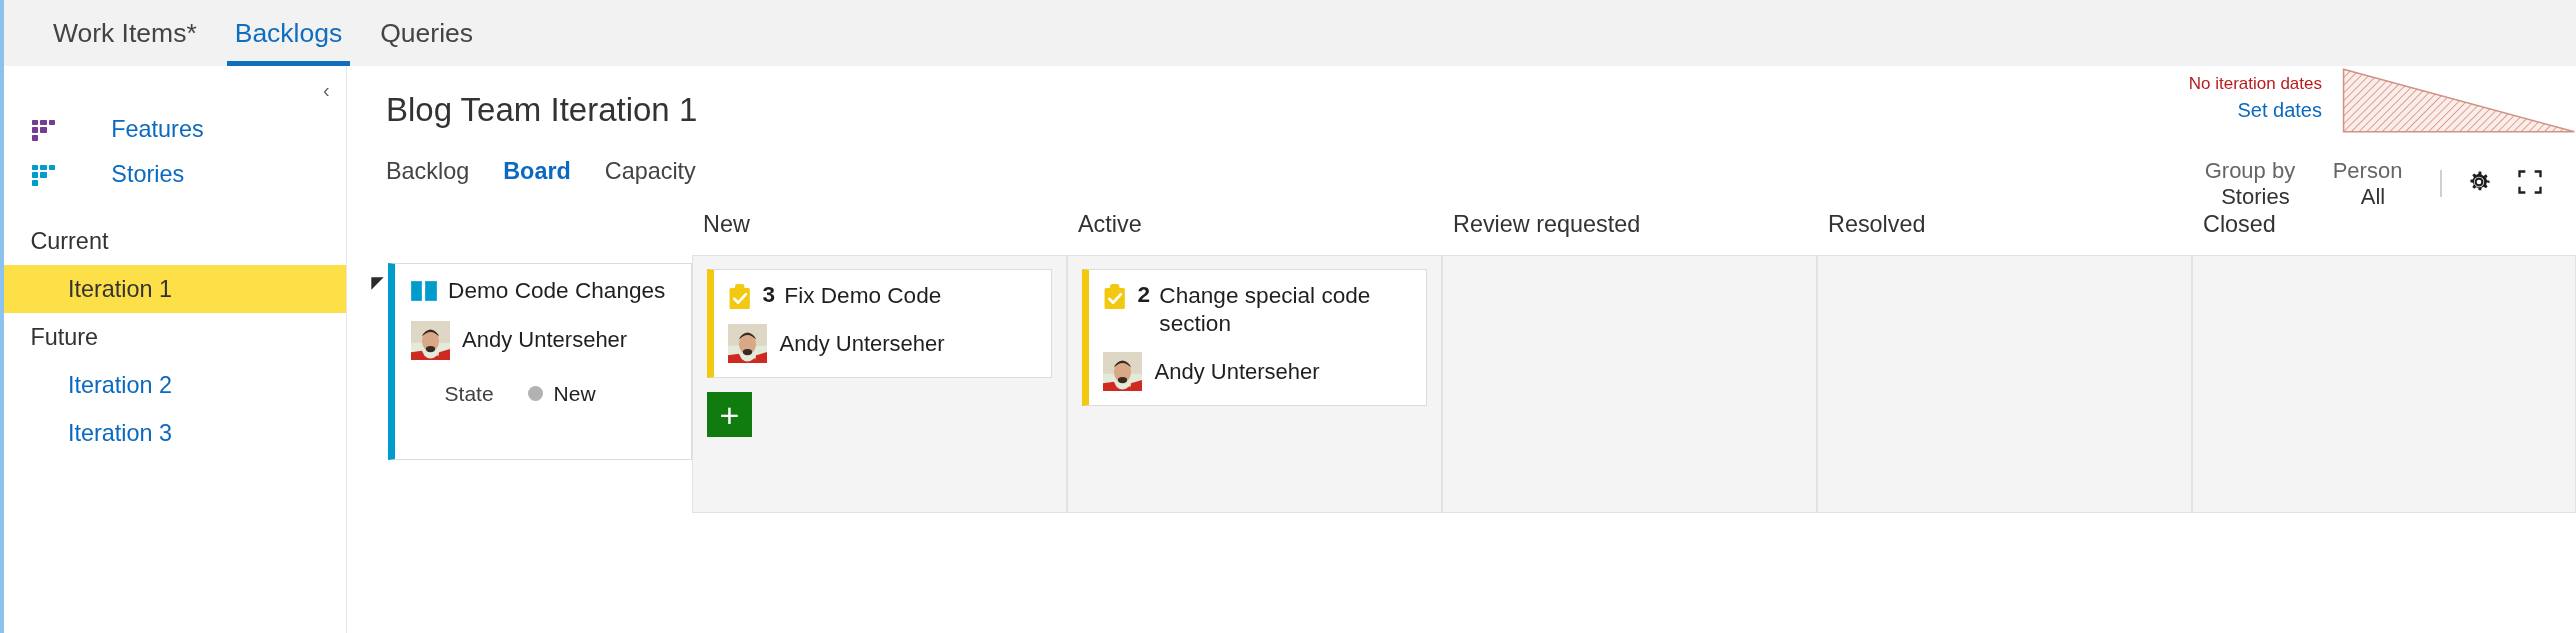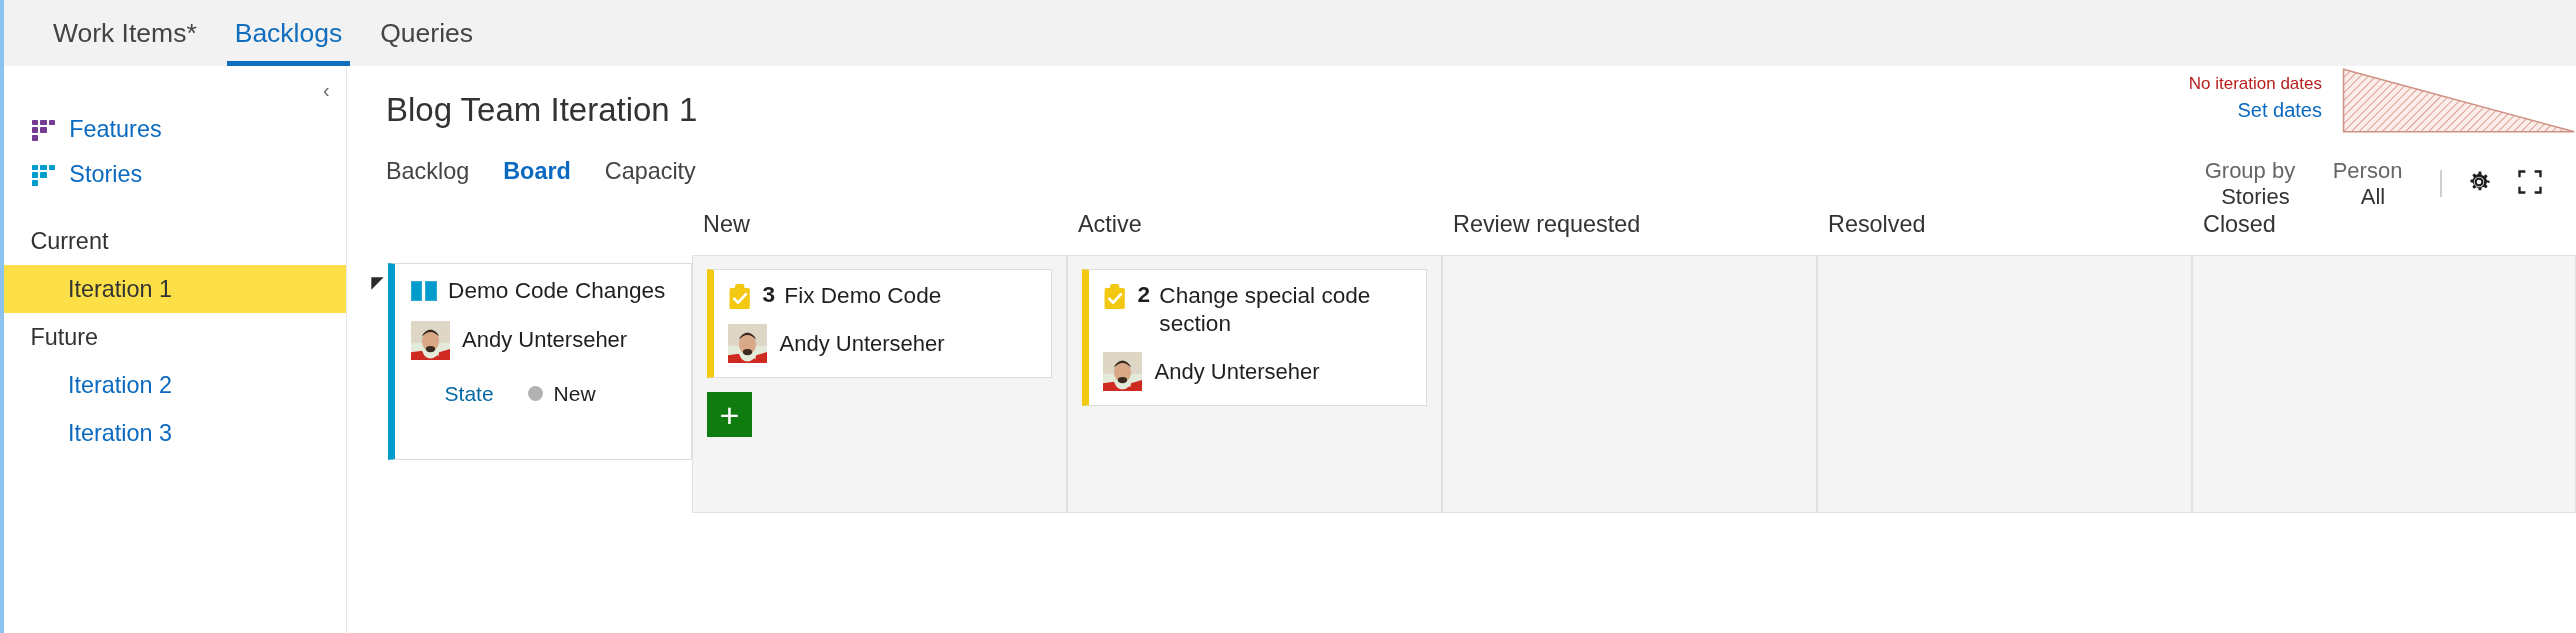--- a/index.html
+++ b/index.html
@@ -82,20 +82,21 @@
     cursor: pointer;
     line-height: 1;
   }
   .level-list { padding-top: 41px; }
   .level-item {
     display: flex;
     align-items: center;
     height: 45px;
     padding-left: 28px;
     cursor: pointer;
+    gap: 42px;
   }
   .level-label {
     font-size: 23.4px;
     color: #0a69c0;
     margin-left: 14px;
     white-space: nowrap;
   }
   .grid-icon {
     width: 23.4px; height: 20px;
     display: grid;
@@ -328,21 +329,21 @@
     margin-left: 12.5px;
     white-space: nowrap;
   }
   .state-row {
     display: flex;
     align-items: center;
     padding-top: 3.1px;
   }
   .state-label {
     font-size: 21px;
-    color: #0369a1;
+    color: #404040;
     width: 117px;
     flex: none;
   }
   .state-dot {
     width: 15px; height: 15px;
     border-radius: 50%;
     background: #b2b2b2;
     margin-right: 11px;
     flex: none;
   }

